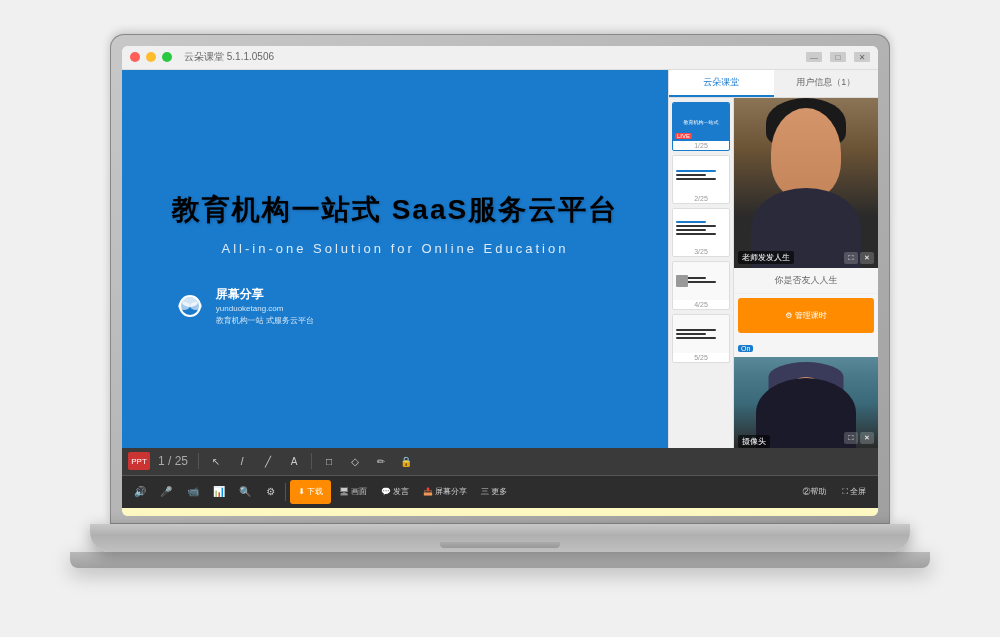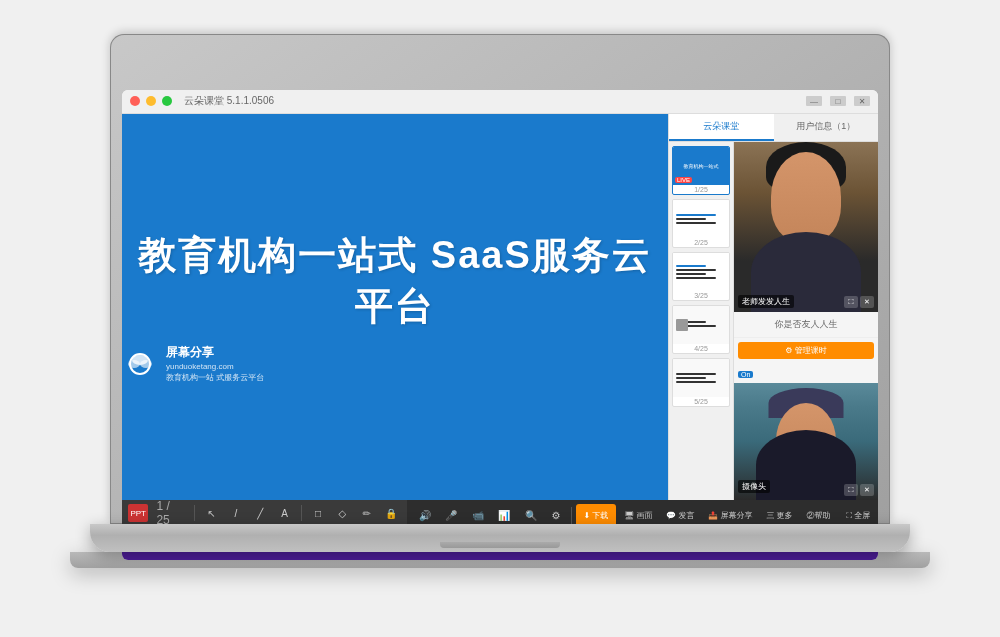--- a/index.html
+++ b/index.html
@@ -33,21 +33,20 @@
       position: relative;
     }
 
     .laptop-screen-bezel {
       width: 100%;
       height: 100%;
       background: #1a1a1a;
       border-radius: 6px;
       overflow: hidden;
       position: relative;
-      margin-top: 44px;
     }
 
     .app-window {
       width: 100%;
       height: 100%;
       background: #f5f5f5;
       display: flex;
       flex-direction: column;
     }
 
@@ -106,23 +105,23 @@
       position: relative;
       min-width: 0;
     }
 
     .slide-content {
       text-align: center;
       color: white;
     }
 
     .slide-title-cn {
-      font-size: 38px;
+      font-size: 28px;
       font-weight: bold;
-      color: #ffffff;
+      color: #000000;
       letter-spacing: 2px;
       margin-bottom: 12px;
       text-shadow: 1px 1px 3px rgba(0,0,0,0.2);
     }
 
     .slide-title-en {
       font-size: 13px;
       color: rgba(255,255,255,0.85);
       letter-spacing: 3px;
       font-weight: 300;
@@ -398,43 +397,43 @@
       background: #1a1a2a;
       border-radius: 50% 50% 0 0;
       position: absolute;
       bottom: 0;
       left: 50%;
       transform: translateX(-50%);
     }
 
     .camera-name-bottom {
       position: absolute;
-      bottom: 7px;
+      bottom: 0;
       left: 4px;
       background: rgba(0,0,0,0.6);
       color: white;
       font-size: 8px;
       padding: 1px 4px;
       border-radius: 2px;
     }
 
     .camera-controls-bottom {
       position: absolute;
       bottom: 4px;
       right: 4px;
       display: flex;
       gap: 2px;
     }
 
     
     .bottom-area {
-      height: 60px;
-      background: #4c1d95;
-      display: flex;
-      flex-direction: row;
+      height: 68px;
+      background: #fef9c3;
+      display: flex;
+      flex-direction: column;
       flex-shrink: 0;
     }
 
     .drawing-toolbar {
       height: 28px;
       background: #3a3a3a;
       display: flex;
       align-items: center;
       padding: 0 6px;
       gap: 4px;
@@ -567,21 +566,21 @@
     }
     .mini-bar.blue { background: #1a7acc; }
     .mini-bar.dark { background: #333; }
     .mini-bar.short { width: 60%; }
     .mini-bar.medium { width: 80%; }
 
     .manage-btn {
       background: #ff8c00;
       color: white;
       font-size: 8px;
-      padding: 3px 6px;
+      padding: 12px 6px;
       border-radius: 3px;
       text-align: center;
       cursor: pointer;
       margin: 4px;
     }
 
     .on-badge {
       background: #1a7acc;
       color: white;
       font-size: 7px;
@@ -614,20 +613,21 @@
             <div class="title-bar-btn">□</div>
             <div class="title-bar-btn">✕</div>
           </div>
         </div>
 
         <div class="main-area">
 
           <div class="slide-main">
             <div class="slide-content">
               <div class="slide-title-cn">教育机构一站式  SaaS服务云平台</div>
+              <div class="slide-title-en">All-in-one Solution for Online Education</div>
               <div class="slide-logo">
                 <div class="logo-icon">
                   <svg viewBox="0 0 36 28" xmlns="http://www.w3.org/2000/svg">
                     <circle cx="18" cy="14" r="10" fill="none" stroke="white" stroke-width="2"></circle>
                     <ellipse cx="18" cy="10" rx="8" ry="5" fill="white" opacity="0.8"></ellipse>
                     <ellipse cx="12" cy="14" rx="6" ry="4" fill="white" opacity="0.6"></ellipse>
                     <ellipse cx="24" cy="14" rx="6" ry="4" fill="white" opacity="0.6"></ellipse>
                   </svg>
                 </div>
                 <div class="logo-text">

